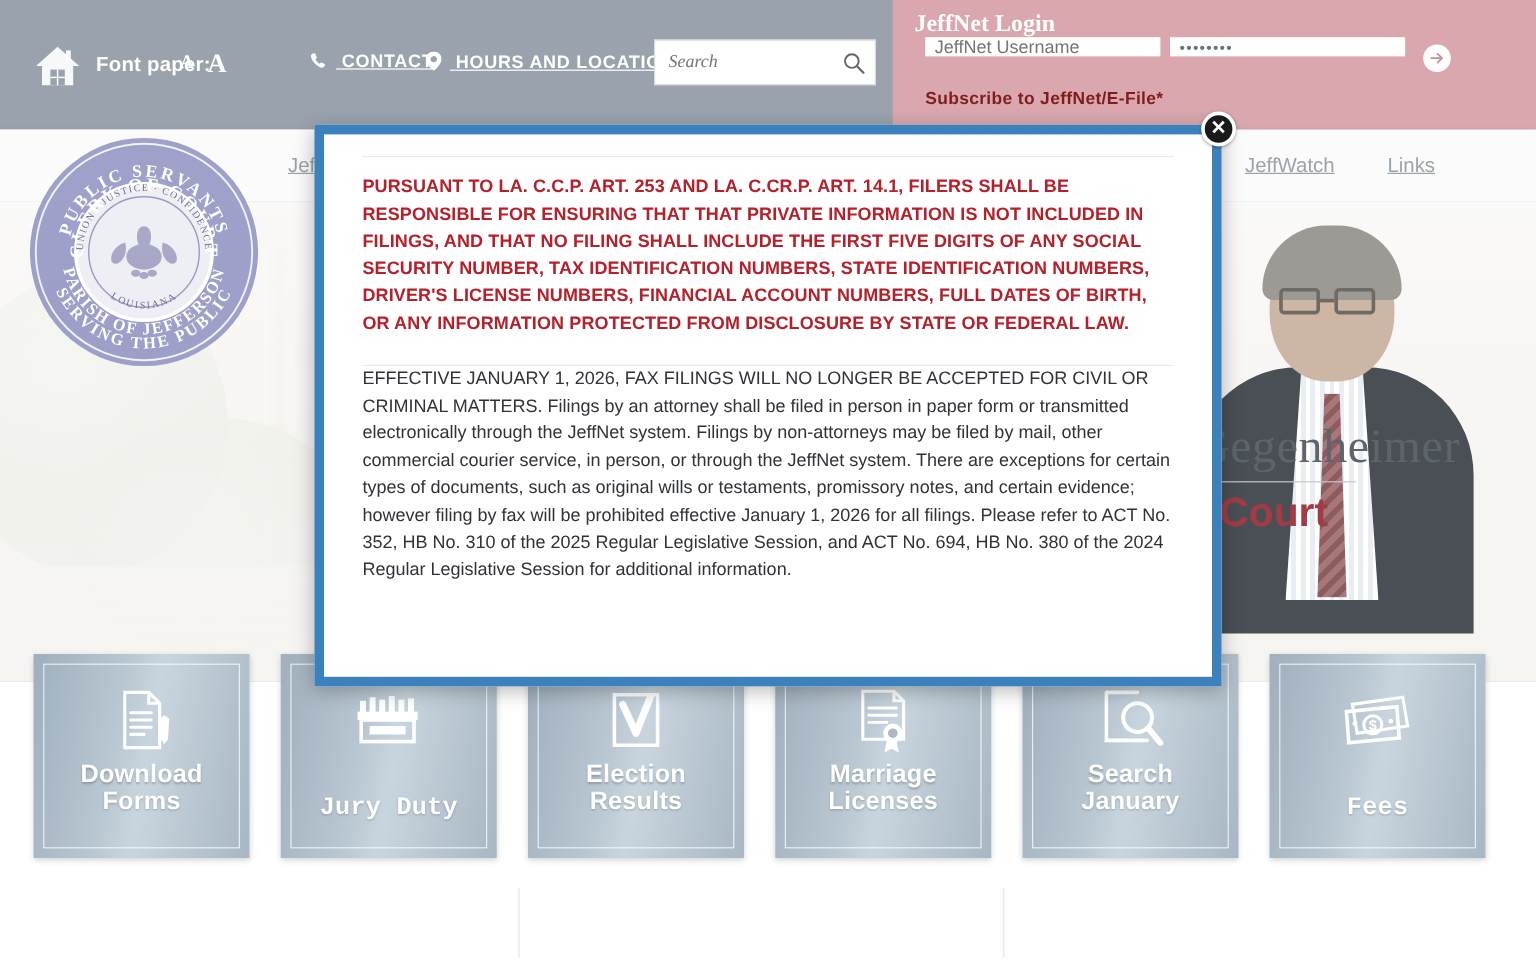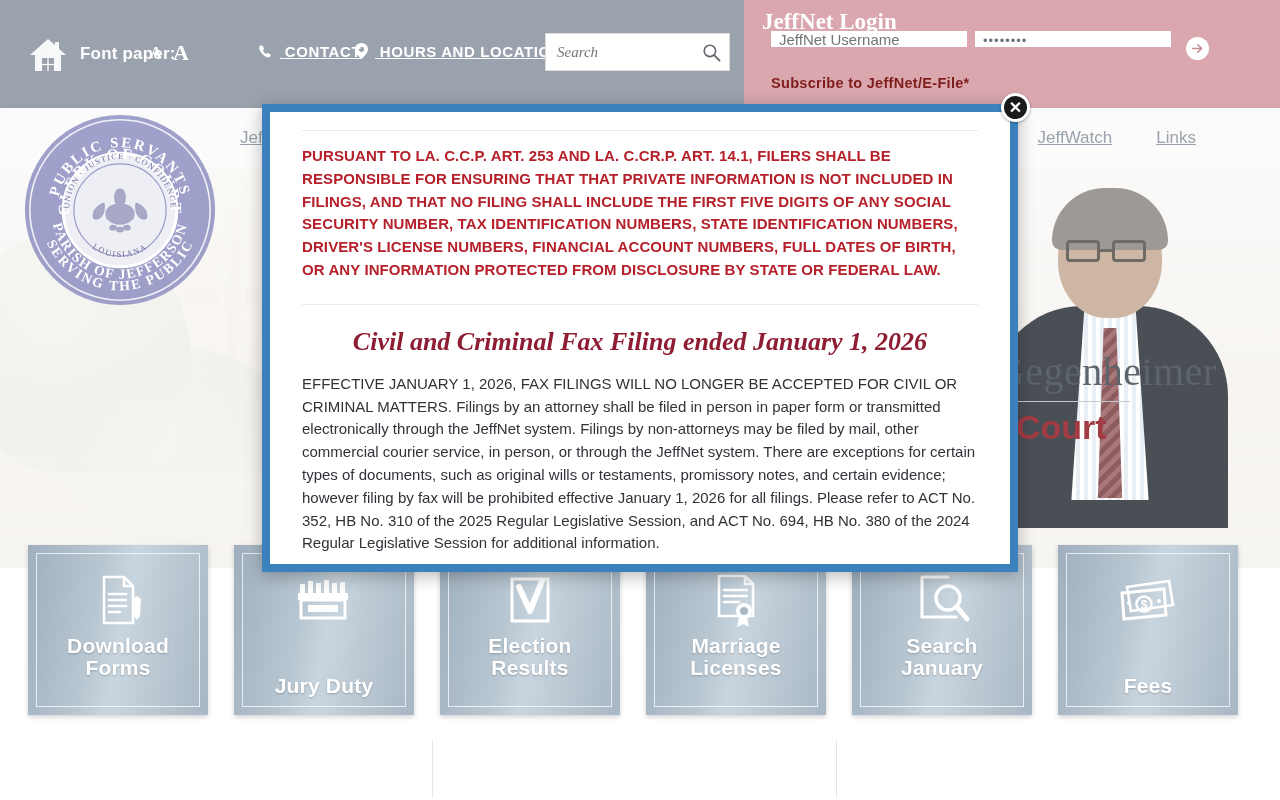--- a/index.html
+++ b/index.html
@@ -51,21 +51,21 @@
   }
   .search-ic { position: absolute; right: 8px; top: 9px; }
 
   
   .jeffnet {
     position: absolute; left: 744px; top: 0; width: 536px; height: 108px;
     background: #d9a7ad;
   }
   .jeffnet-title {
     position: absolute; left: 18px; top: 9px;
-    color: #ffffff; font-size: 23px; font-weight: 700;
+    color: #ffffff; font-size: 20px; font-weight: 700;
     font-family: "Liberation Serif", serif;
   }
   .jn-field {
     position: absolute; top: 31px; height: 16px; background: #ffffff;
     border: 0;
   }
   .jn-user { left: 27px; width: 196px; }
   .jn-pass { left: 231px; width: 196px; }
   .jn-field input {
     width: 100%; height: 100%; border: 0; outline: 0; padding: 0 8px;
@@ -185,21 +185,21 @@
     content:""; position:absolute; left:8px; top:8px; right:8px; bottom:8px;
     border:1px solid rgba(255,255,255,.75); pointer-events:none;
   }
   .tile-ic { margin-top:26px; height:58px; display:flex; align-items:center; }
   .tile-label {
     margin-top:6px; color:#ffffff; font-size:21px; font-weight:700;
     text-align:center; line-height:1.07; letter-spacing:.2px;
     font-family:"Liberation Sans", sans-serif;
     text-shadow: 0 1px 2px rgba(0,0,0,.22);
   }
-  .tile-label.one-line { margin-top:46px; }
+  .tile-label.one-line { margin-top:34px;font-family:Liberation Mono, monospace; }
 
   
   .bottom {
     position:absolute; left:0; top:726px; width:1280px; height:74px; background:#ffffff;
   }
   .bsep { position:absolute; top:14px; width:1px; height:58px; background:#e3e6ea; }
 
   
   .overlay { position:absolute; inset:0; background:transparent; }
   .modal {
@@ -503,21 +503,20 @@
     <div class="bsep" style="left:836px;"></div>
 
   </div>
 
   <div class="overlay">
     <div class="modal">
       <div class="modal-body">
         <div class="modal-rule"></div>
         <p class="warn">PURSUANT TO LA. C.C.P. ART. 253 AND LA. C.CR.P. ART. 14.1, FILERS SHALL BE RESPONSIBLE FOR ENSURING THAT THAT PRIVATE INFORMATION IS NOT INCLUDED IN FILINGS, AND THAT NO FILING SHALL INCLUDE THE FIRST FIVE DIGITS OF ANY SOCIAL SECURITY NUMBER, TAX IDENTIFICATION NUMBERS, STATE IDENTIFICATION NUMBERS, DRIVER'S LICENSE NUMBERS, FINANCIAL ACCOUNT NUMBERS, FULL DATES OF BIRTH, OR ANY INFORMATION PROTECTED FROM DISCLOSURE BY STATE OR FEDERAL LAW.</p>
         <div class="modal-rule2"></div>
-        <h2 class="modal-h">Civil and Criminal Fax Filing ended January 1, 2026</h2>
         <p class="modal-p">EFFECTIVE JANUARY 1, 2026, FAX FILINGS WILL NO LONGER BE ACCEPTED FOR CIVIL OR CRIMINAL MATTERS. Filings by an attorney shall be filed in person in paper form or transmitted electronically through the JeffNet system. Filings by non-attorneys may be filed by mail, other commercial courier service, in person, or through the JeffNet system. There are exceptions for certain types of documents, such as original wills or testaments, promissory notes, and certain evidence; however filing by fax will be prohibited effective January 1, 2026 for all filings. Please refer to ACT No. 352, HB No. 310 of the 2025 Regular Legislative Session, and ACT No. 694, HB No. 380 of the 2024 Regular Legislative Session for additional information.</p>
       </div>
     </div>
     <div class="modal-close">
       <span>✕</span>
     </div>
   </div>
 
 </div>
 

